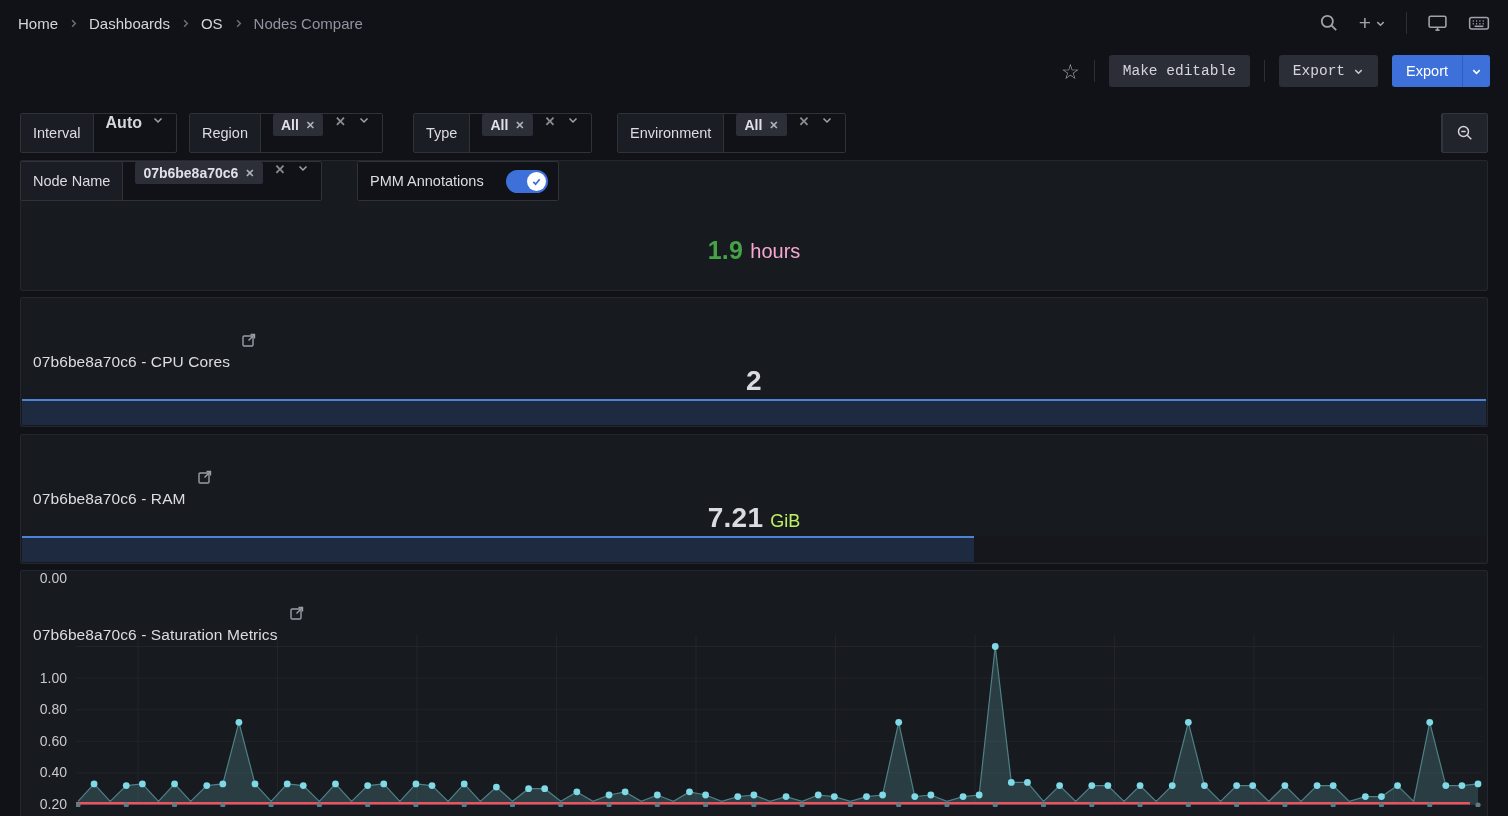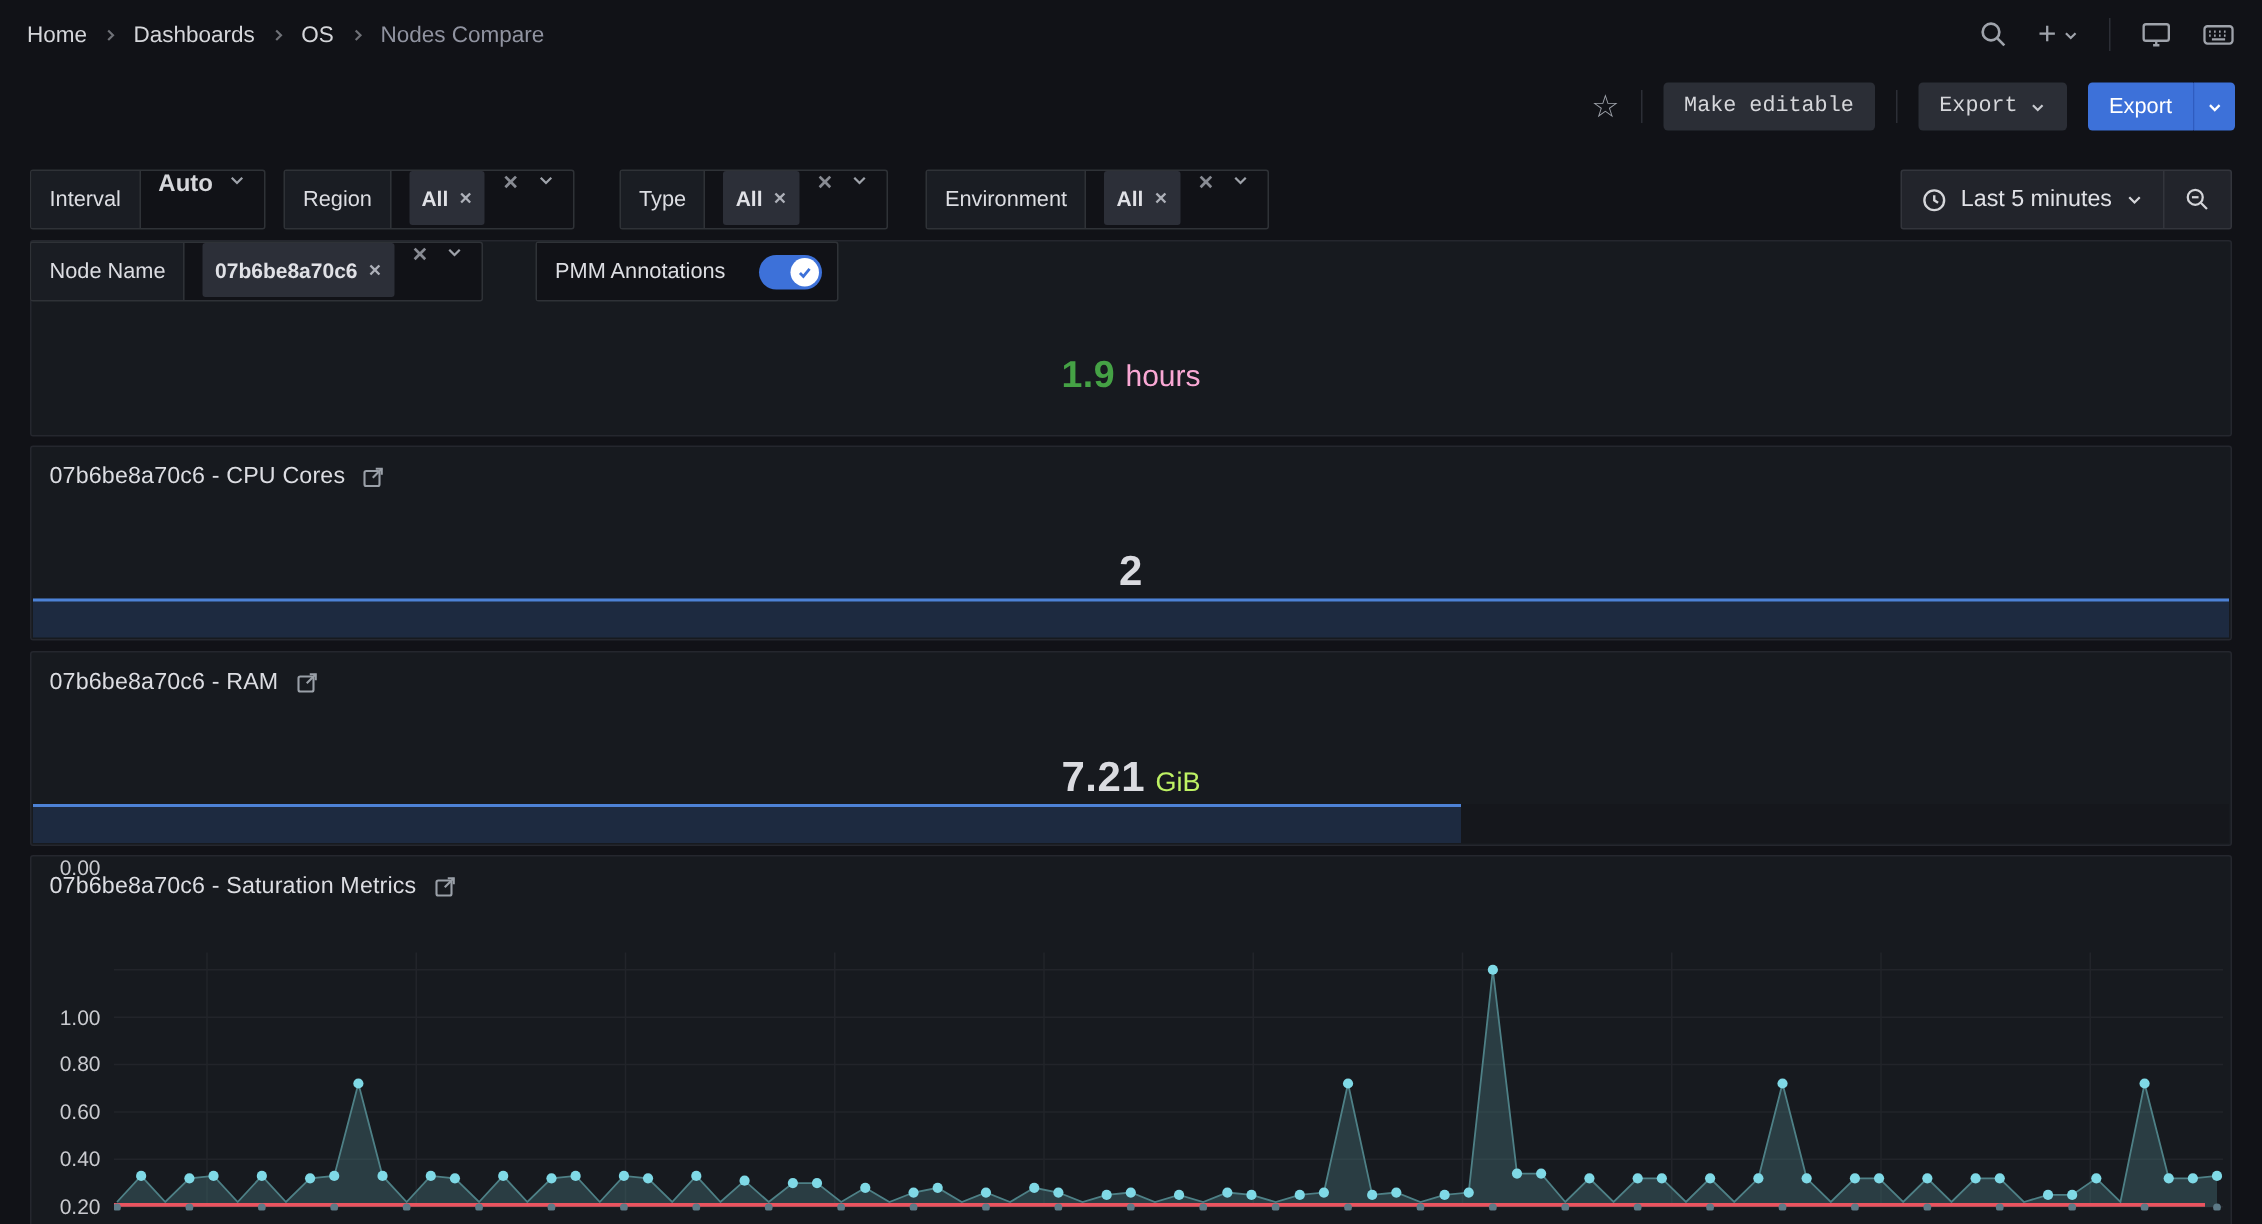--- a/index.html
+++ b/index.html
@@ -56,21 +56,21 @@
     position:absolute; height:40px; display:flex; align-items:stretch;
     border:1px solid #2f3237; border-radius:2px; background:#111217; z-index:5;
   }
   .fg-label {
     display:flex; align-items:center; padding:0 12px; background:#1a1d23;
     border-right:1px solid #2f3237; font-size:14.5px; color:#dcdde2; white-space:nowrap;
   }
   .fg-value { display:flex; align-items:flex-start; gap:10px; padding:0 12px; cursor:pointer;font-weight:bold; }
   .fg-value .val-text { font-size:16px; color:#d5d6da; }
   .chip {
-    background:#2c2f38; border-radius:2px; height:36px; padding:0 8px;
+    background:#2c2f38; border-radius:2px; height:22px; padding:0 8px;
     display:flex; align-items:center; gap:7px; font-size:14px; color:#e0e1e6; cursor:pointer;
   }
   .chip .x { font-size:11px; color:#aeb1b9; cursor:pointer; }
   .clear-x { color:#888b93; font-size:13px; cursor:pointer; padding:0 2px; }
   .caret { display:flex; align-items:center; cursor:pointer; }
   .caret svg { stroke:#9fa3ab; }
 
   
   .toggle-wrap { display:flex; align-items:center; padding:0 10px; }
   .toggle {
@@ -95,21 +95,21 @@
   .tc-div { width:1px; height:100%; background:#33353c; }
 
   
   .panel {
     position:absolute; left:20px; width:1468px;
     background:#171a1f; border:1px solid #25272e; border-radius:2px;
   }
   .panel-title-row {
     position:absolute; top:11px; left:12px; display:flex; align-items:center; gap:11px;
   }
-  .panel-title { font-size:15.5px; font-weight:500; color:#dcdde2; letter-spacing:0.1px; }
+  .panel-title { font-size:15.5px; font-weight:500; color:#dcdde2; letter-spacing:0.1px;margin-top:44px; }
   .ext-link { cursor:pointer; display:flex; }
   .ext-link svg { stroke:#9aa0a8; }
 
   .stat-value-wrap {
     position:absolute; top:64px; left:0; right:0; height:38px;
     display:flex; align-items:center; justify-content:center; gap:7px;
   }
   .stat-big { font-size:28px; font-weight:700; color:#dadbe0; letter-spacing:0.3px; }
   .stat-unit { font-size:18px; font-weight:500; color:#bef264; padding-top:6px; }
   .uptime .stat-big { font-size:25px; color:#45a245; }
@@ -270,30 +270,20 @@
     <span class="caret">
         <svg width="12" height="12" viewBox="0 0 12 12" fill="none" stroke-width="1.5">
           <path d="M2.5 4.5 L6 8 L9.5 4.5"></path>
         </svg>
       </span>
   </div>
 </div>
 
 <div class="time-controls">
   <div class="tc-group">
-    <div class="tc-item">
-      <svg width="17" height="17" viewBox="0 0 16 16" fill="none" stroke-width="1.5">
-          <circle cx="8" cy="8" r="6.2"></circle>
-          <path d="M8 4.8 V8 L10.4 9.6"></path>
-        </svg>
-      <span class="tc-text">Last 5 minutes</span>
-      <svg width="12" height="12" viewBox="0 0 12 12" fill="none" stroke="#9fa3ab" stroke-width="1.5">
-          <path d="M2.5 4.5 L6 8 L9.5 4.5"></path>
-        </svg>
-    </div>
     <div class="tc-div"></div>
     <div class="tc-item">
       <svg width="18" height="18" viewBox="0 0 18 18" fill="none" stroke-width="1.5">
           <circle cx="7.5" cy="7.5" r="5"></circle>
           <line x1="5.3" y1="7.5" x2="9.7" y2="7.5"></line>
           <line x1="11.2" y1="11.2" x2="15.3" y2="15.3"></line>
         </svg>
     </div>
   </div>
 </div>

